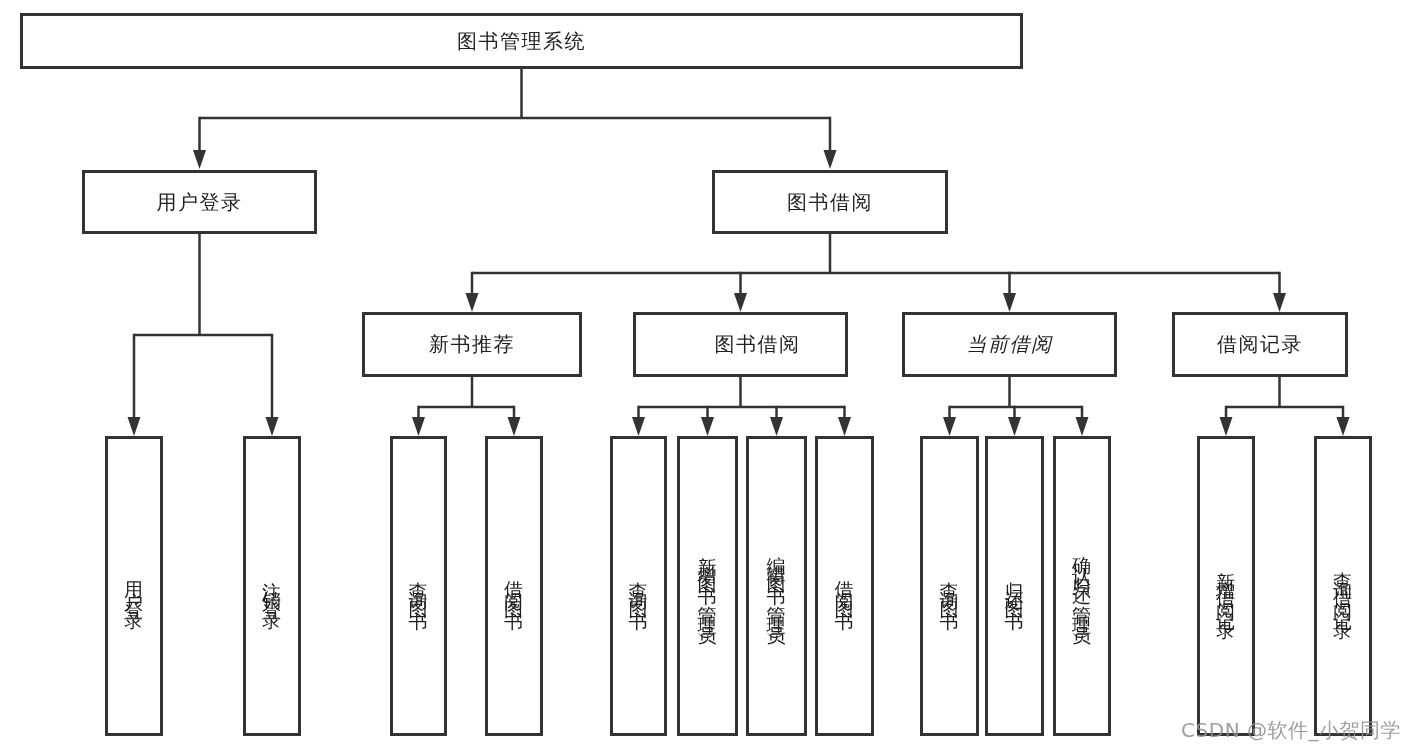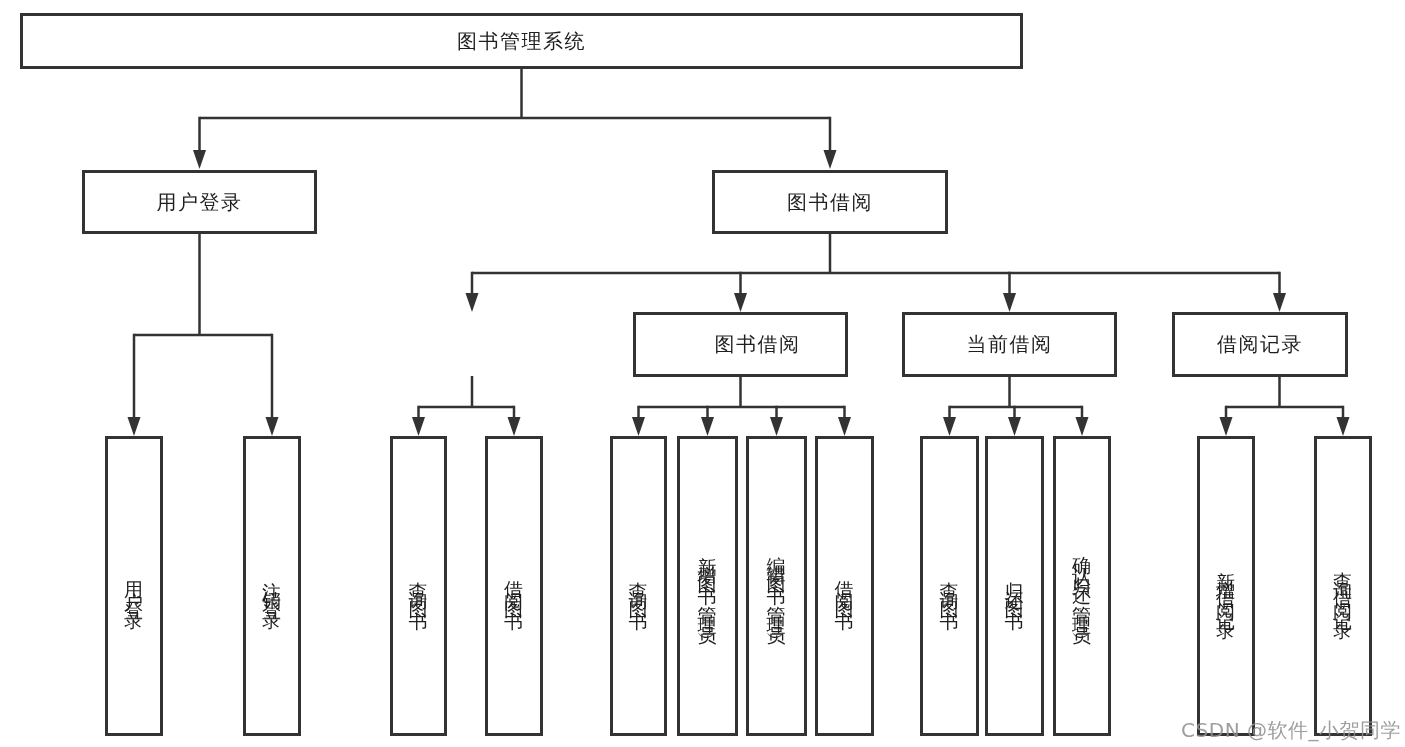--- a/index.html
+++ b/index.html
@@ -136,24 +136,27 @@
     <span class="hlabel">图书管理系统</span>
   </div>
 
   <div class="box l2-box" style="left:82px; width:235px;">
     <span class="hlabel">用户登录</span>
   </div>
   <div class="box l2-box" style="left:712px; width:236px;">
     <span class="hlabel">图书借阅</span>
   </div>
 
+  <div class="box l3-box" style="left:362px; width:220px;">
+    <span class="hlabel">新书推荐</span>
+  </div>
   <div class="box l3-box" style="left:633px; width:215px;padding-left:34px;">
     <span class="hlabel">图书借阅</span>
   </div>
-  <div class="box l3-box" style="left:902px; width:215px;">
+  <div class="box l3-box" style="left:902px; width:215px;font-style:italic;">
     <span class="hlabel">当前借阅</span>
   </div>
   <div class="box l3-box" style="left:1172px; width:176px;">
     <span class="hlabel">借阅记录</span>
   </div>
 
   <div class="box l4-box vbox" style="left:105px; width:58px;">
     <span>用户登录</span>
   </div>
   <div class="box l4-box vbox" style="left:243px; width:58px;">

